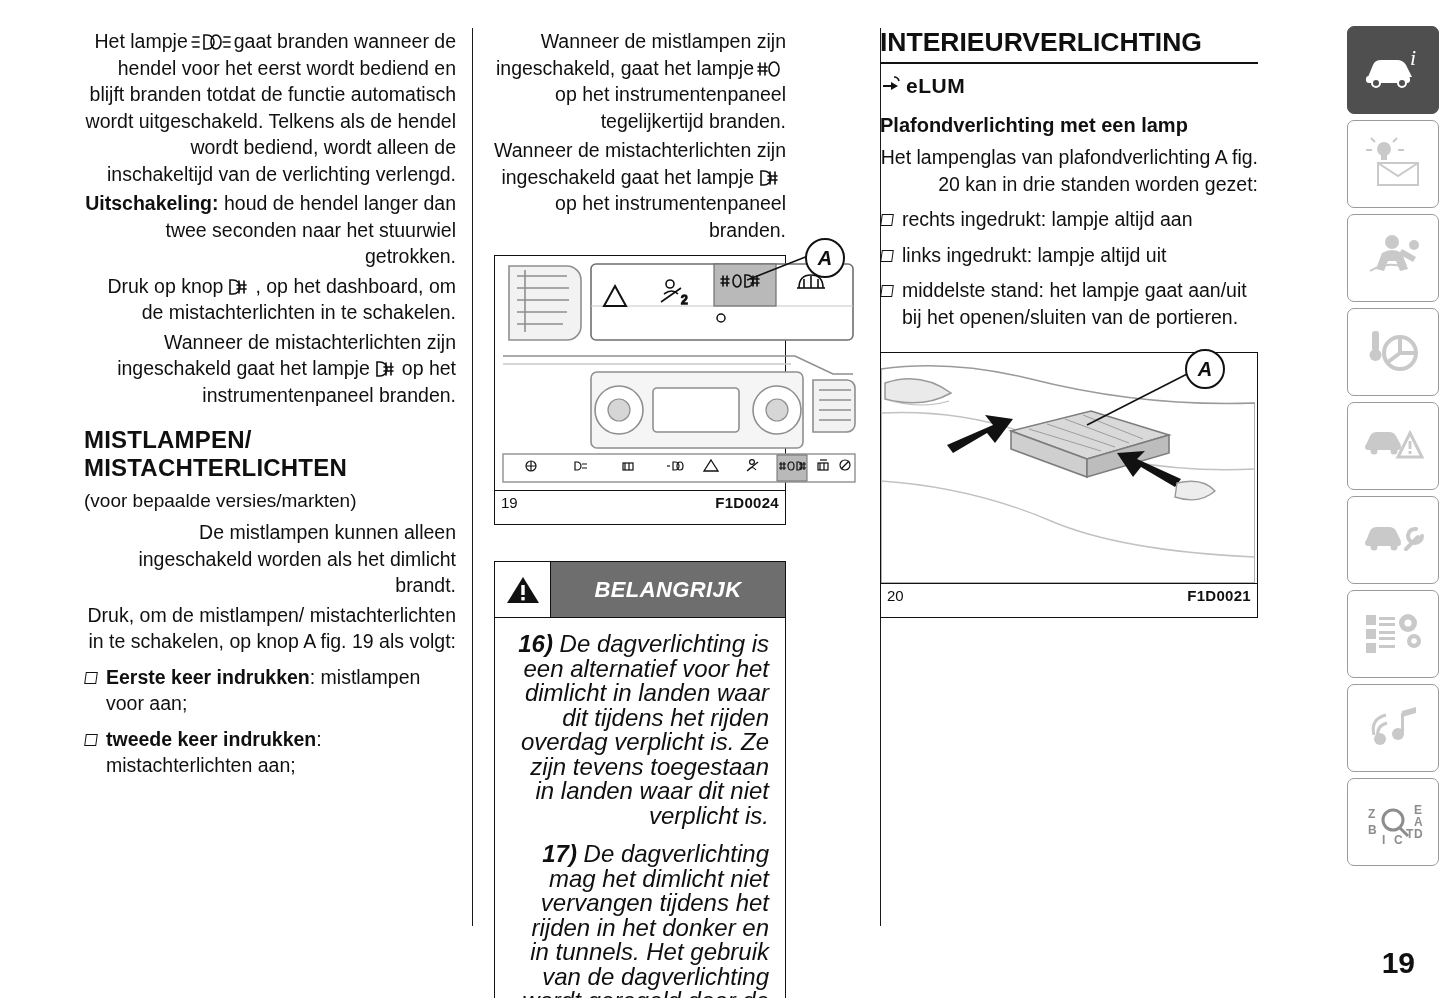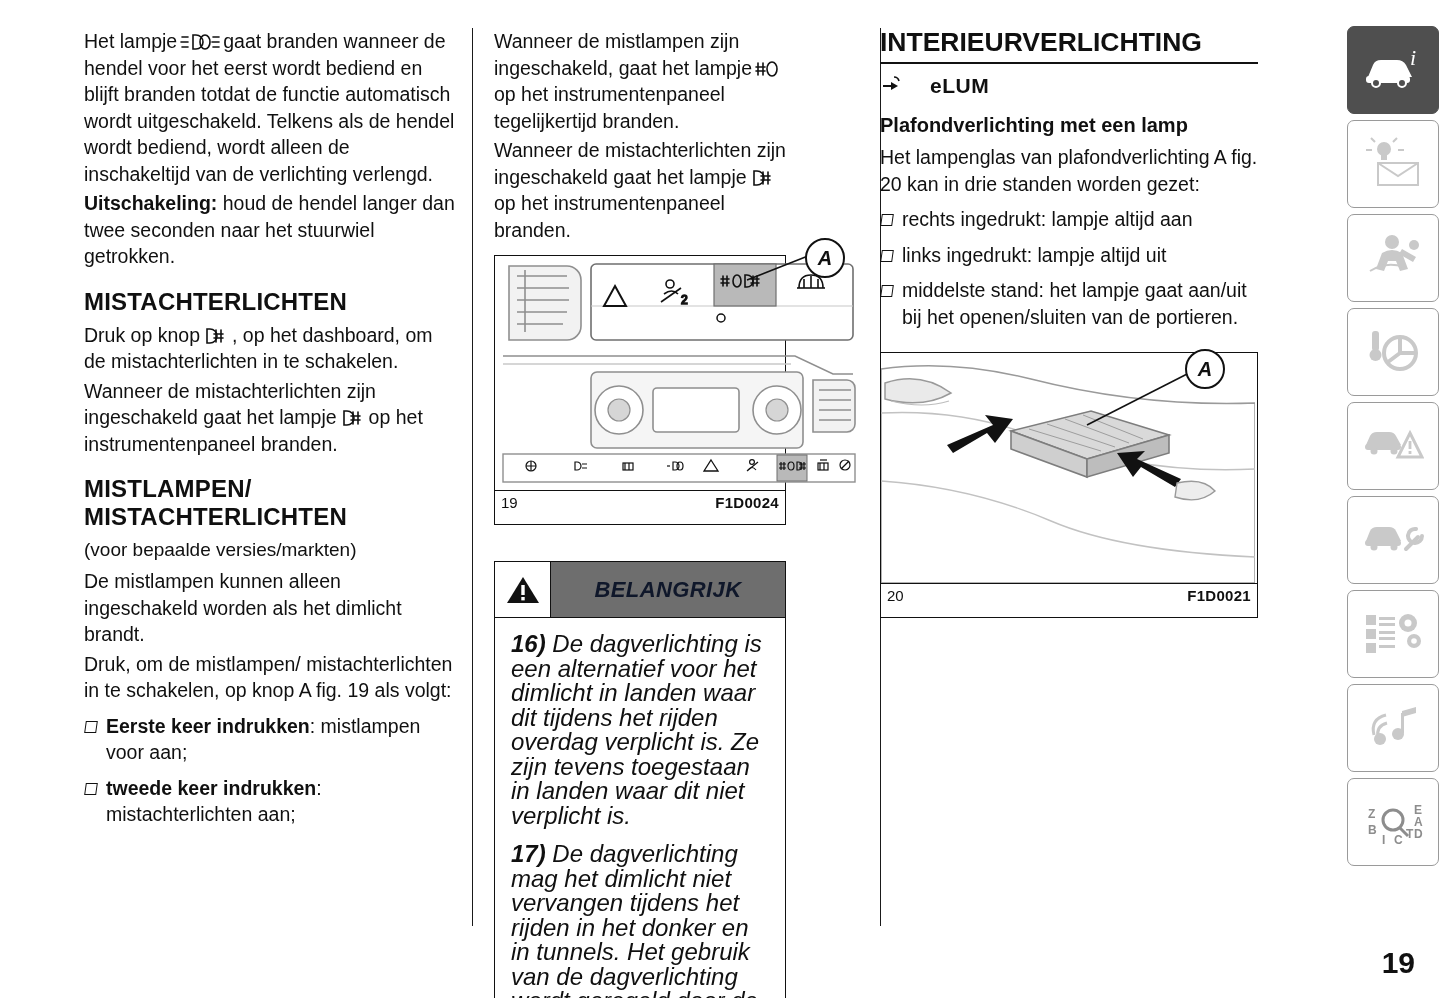--- a/index.html
+++ b/index.html
@@ -35,20 +35,21 @@
     background: #1a1a1a;
   }
   .rule1 { left: 472px; }
   .rule2 { left: 880px; }
 
   
   p, li, div.txt {
     font-size: 19.5px;
     line-height: 26.5px;
     margin: 0 0 2px 0;
+    text-align: right;
   }
   .body { font-size: 19.5px; line-height: 26.5px; margin: 0 0 3px 0; }
   .h1 {
     font-size: 24px;
     font-weight: bold;
     line-height: 28px;
     margin: 18px 0 6px 0;
     letter-spacing: .2px;
   }
   .h1.big {
@@ -125,21 +126,21 @@
     display: flex;
     align-items: center;
     justify-content: center;
     background: #fff;
     height: 100%;
     border-right: 1.4px solid #111;
   }
   .impbar .lbl {
     flex: 1;
     text-align: center;
-    color: #0f172a;
+    color: #ffffff;
     font-weight: bold;
     font-style: italic;
     font-size: 22px;
     letter-spacing: .4px;
   }
   .impbody {
     border: 1.4px solid #111;
     padding: 14px 16px 16px 16px;
   }
   .impbody p {
@@ -205,21 +206,20 @@
             <path d="M13 2 h3 a7 7 0 0 1 0 14 h-3 z" fill="none" stroke="#111" stroke-width="1.6"></path>
             <ellipse cx="25" cy="9" rx="5" ry="7" fill="none" stroke="#111" stroke-width="1.6"></ellipse>
           </svg></span><span>gaat branden wanneer de hendel voor het eerst wordt bediend en blijft branden totdat de functie automatisch wordt uitgeschakeld. Telkens als de hendel wordt bediend, wordt alleen de inschakeltijd van de verlichting verlengd.</span>
     </p>
 
     <p class="body">
       <span class="b">Uitschakeling:</span>
       <span>houd de hendel langer dan twee seconden naar het stuurwiel getrokken.</span>
     </p>
 
-    <div class="h1">MISTACHTERLICHTEN</div>
 
     <p class="body">
       <span>Druk op knop</span><span class="glyph"><svg width="26" height="18" viewBox="0 0 26 18">
             <path d="M4 2 h3 a7 7 0 0 1 0 14 h-3 z" fill="none" stroke="#111" stroke-width="1.6"></path>
             <g stroke="#111" stroke-width="1.6" stroke-linecap="round">
               <path d="M13 3 v12"></path>
               <path d="M18 3 v12"></path>
               <path d="M11 7 h9"></path>
               <path d="M11 11 h9"></path>
             </g>
@@ -401,21 +401,21 @@
         <p><span class="num">17)</span> <span>De dagverlichting mag het dimlicht niet vervangen tijdens het rijden in het donker en in tunnels. Het gebruik van de dagverlichting wordt geregeld door de wegenverkeerswetgeving van het land waar u rijdt. Houd u aan de wettelijke voorschriften.</span></p>
       </div>
     </div>
   </div>
 
   <div class="col col3">
 
     <div class="h1 big" style="margin-top:0;">INTERIEURVERLICHTING</div>
     <div style="border-bottom:2px solid #111; margin:2px 0 10px 0;"></div>
 
-    <div style="display:flex; align-items:center; gap:24px; ">
+    <div style="display:flex; align-items:center; gap:0; ">
       <span>
         <svg width="26" height="20" viewBox="0 0 26 20">
             <path d="M3 11 h8 v-3 l7 4 -7 4 v-3 h-8 z" fill="#111"></path>
             <path d="M14 3 q4 0 5 4" stroke="#111" stroke-width="1.6" fill="none"></path>
           </svg>
       </span>
       <span style="font-weight:bold; font-size:21px; letter-spacing:.5px;">eLUM</span>
     </div>
 
 

